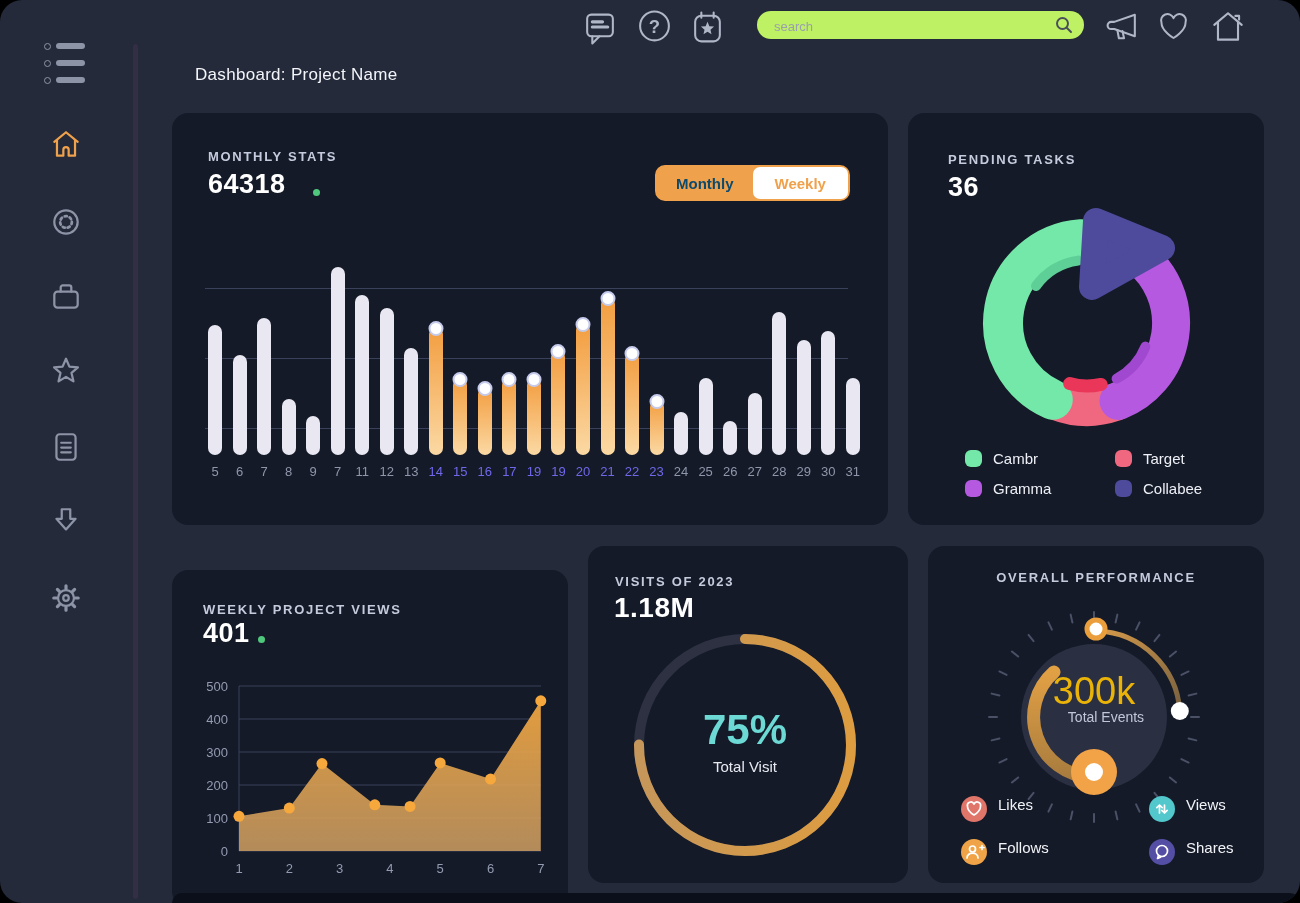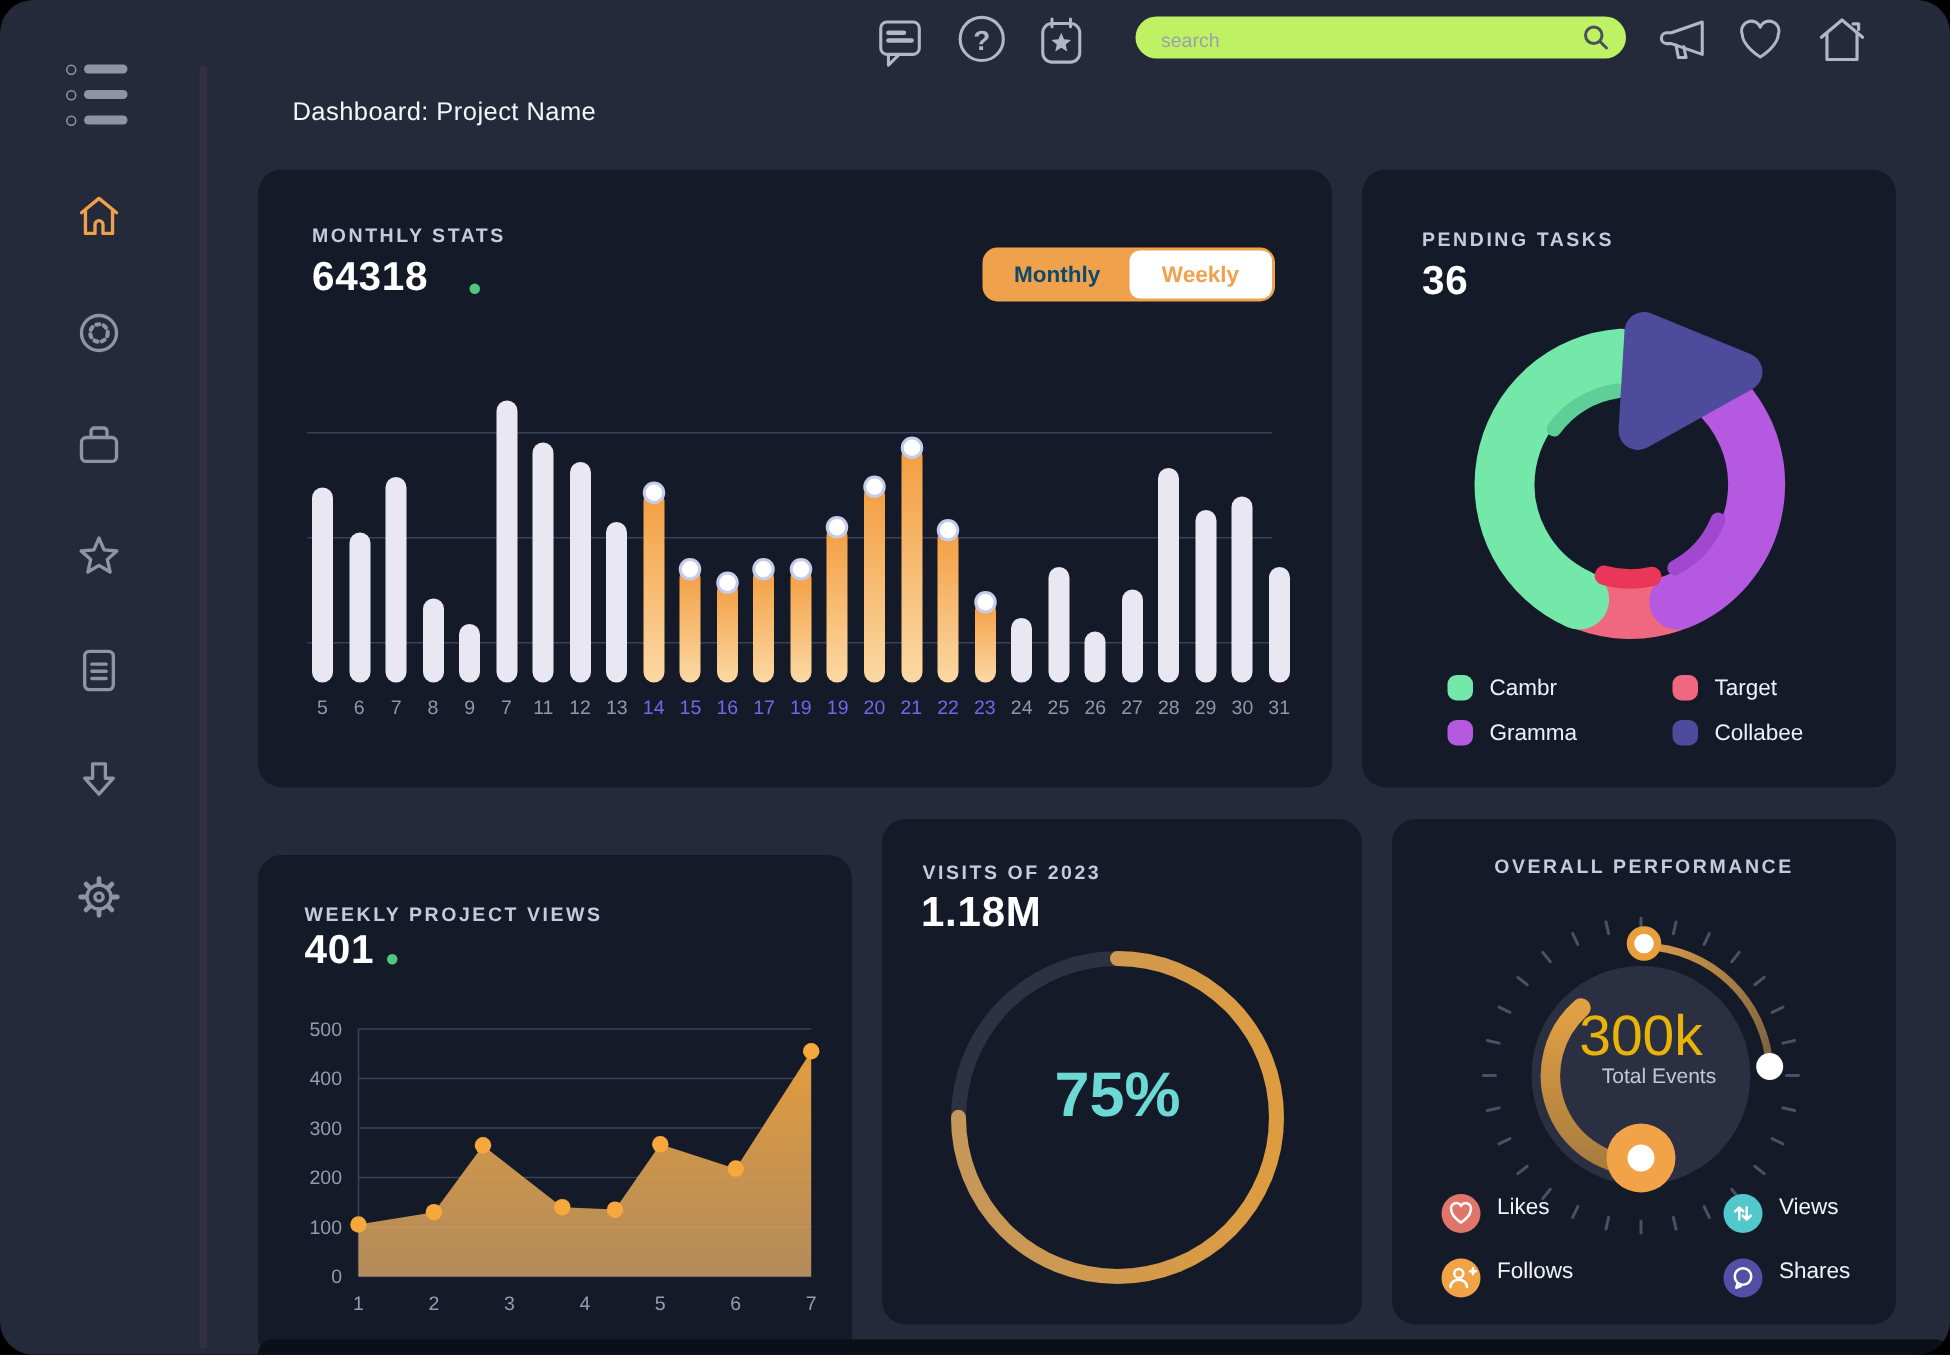--- a/index.html
+++ b/index.html
@@ -402,20 +402,21 @@
       <defs>
         <linearGradient id="ringGrad" x1="0" y1="0" x2="0" y2="1">
           <stop offset="0" stop-color="#c6975a"></stop>
             <stop offset="1" stop-color="#dd9c40"></stop>
         </linearGradient>
       </defs>
       <circle cx="157" cy="199" r="106" fill="none" stroke="#2d3142" stroke-width="10"></circle>
       <circle id="ring-progress" cx="157" cy="199" r="106" fill="none" stroke="url(#ringGrad)" stroke-width="10" stroke-linecap="round" transform="rotate(-90 157 199)" stroke-dasharray="499.5 666.0"></circle>
     </svg>
     <div class="pct">75%</div>
+    <div class="pct-sub">Total Visit</div>
   </section>
 
   <section class="card card-perf">
     <div class="card-label perf-title">OVERALL PERFORMANCE</div>
     <svg id="gauge-svg" width="336" height="280" viewBox="0 0 336 280" style="position:absolute;left:0;top:0;pointer-events:none">
       <defs>
         <linearGradient id="thinGold" x1="0" y1="0" x2="1" y2="1">
           <stop offset="0" stop-color="#d69a4a"></stop>
             <stop offset="1" stop-color="#77603f"></stop>
         </linearGradient>

